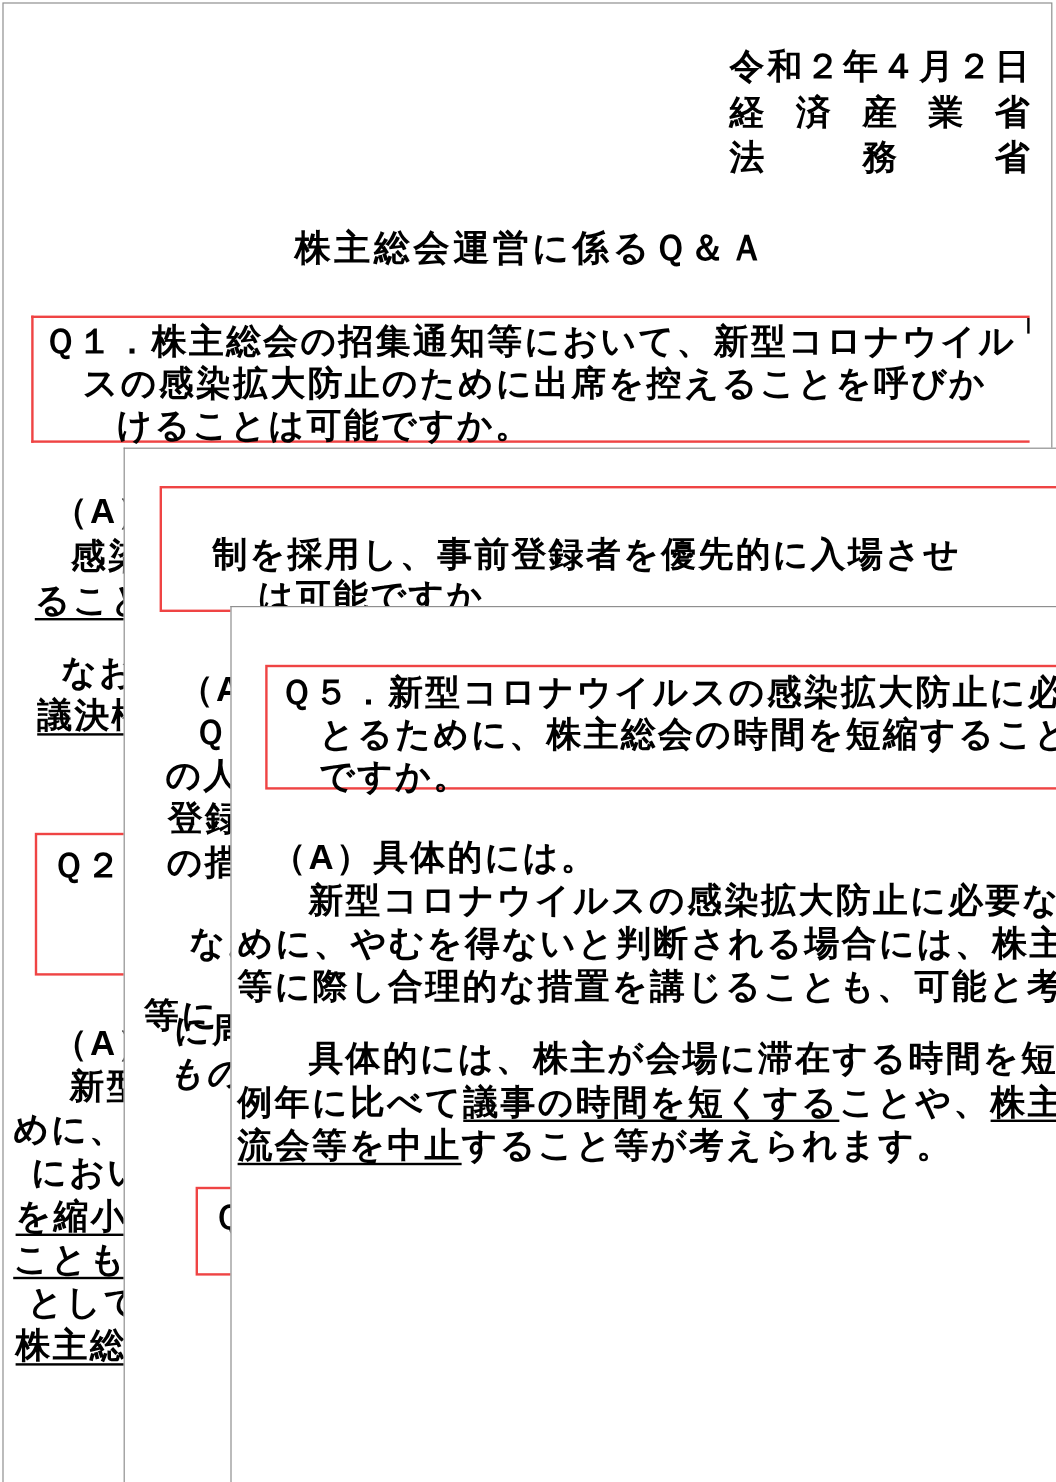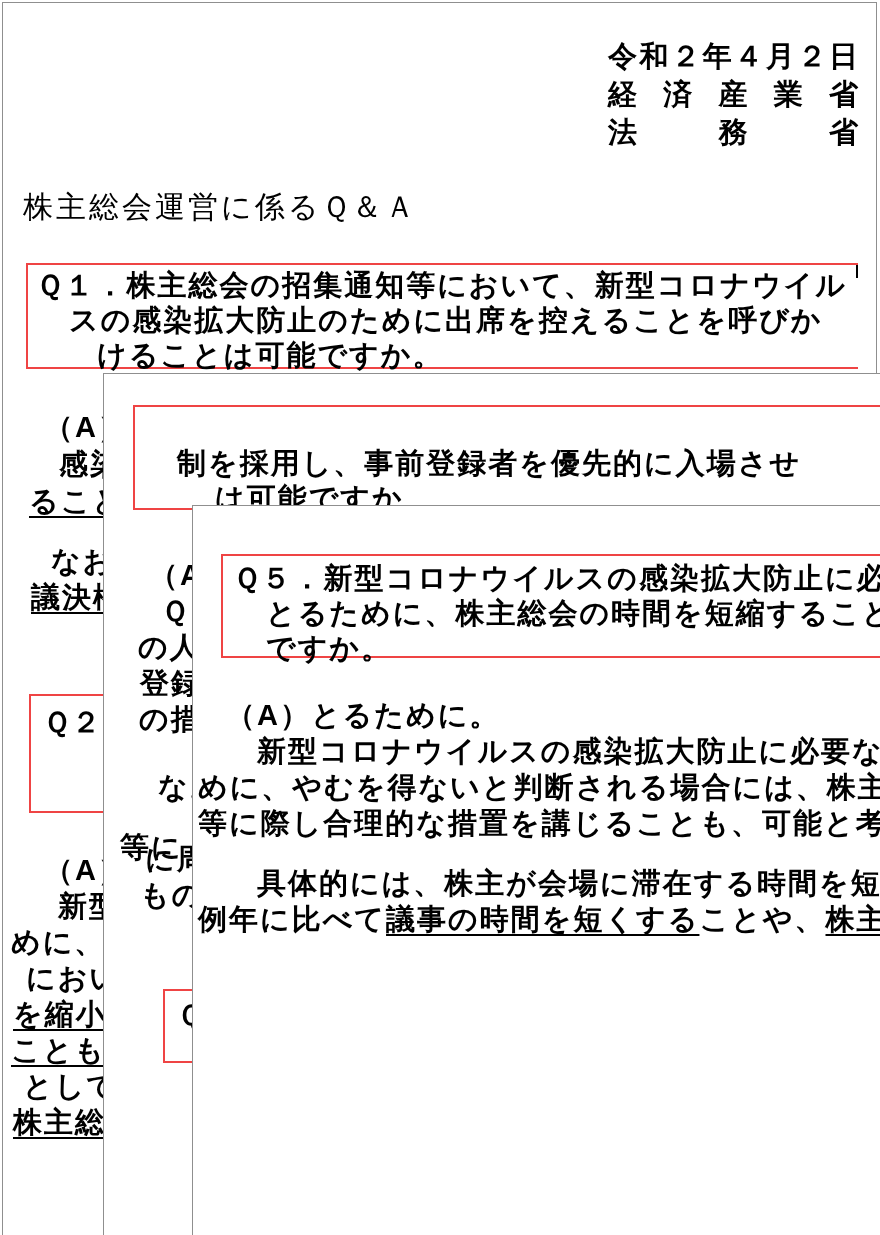--- a/index.html
+++ b/index.html
@@ -45,21 +45,22 @@
     top:0;right:0;width:2px;height:13px;background:#000;
   }
   .jline{
     position:absolute;
     width:250px;
     font-size:29px;font-weight:600;line-height:1.1;
   }
   .title{
     position:absolute;
     left:20px;width:840px;
-    font-size:30px;letter-spacing:3px;font-weight:400;
+    text-align:center;
+    font-size:30px;letter-spacing:3px;font-weight:700;
   }
 </style>
 </head>
 <body>
 
 <div class="sheet" id="page1">
 
   <div class="jline" style="left: 605px; top: 38px; display: flex; justify-content: space-between;">
       <span>令</span>
       <span>和</span>
@@ -120,34 +121,35 @@
   </div>
 
   <div class="txt" style="left:45px;top:185px;">（A）</div>
   <div class="txt" style="left:57px;top:221px;">Ｑ２</div>
   <div class="txt" style="left:34px;top:257px;">の人数</div>
   <div class="txt" style="left:36px;top:293px;">登録者</div>
   <div class="txt" style="left:35px;top:329px;">の措置</div>
   <div class="txt" style="left:54px;top:397px;">なお</div>
   <div class="txt" style="left:16px;top:433px;margin-top:24px;">等に</div>
   <div class="txt" style="left:41px;top:469px;">に周知</div>
-  <div class="txt" style="left:36px;top:505px;">もの</div>
+  <div class="txt" style="left:36px;top:505px;font-style:italic;">もの</div>
 
   <div class="qbox" style="left:29px;top:615px;width:95px;height:74px;margin-left:30px;">
     <div class="txt" style="left:12px;top:8px;">Ｑ４</div>
   </div>
 </div>
 
 <div class="sheet" id="page3">
 
   <div class="qbox" style="left:28px;top:48px;width:700px;height:104px;">
     <div class="txt" style="left:10px;top:6px;">Ｑ５．新型コロナウイルスの感染拡大防止に必要</div>
     <div class="txt" style="left:43px;top:41px;">とるために、株主総会の時間を短縮すること</div>
     <div class="txt" style="left:43px;top:76px;">ですか。</div>
   </div>
 
-  <div class="txt" style="left:33px;top:193px;">（A）とるために。</div>
+  <div class="txt" style="left:33px;top:193px;">（A）具体的には。</div>
   <div class="txt" style="left:33px;top:229px;">　新型コロナウイルスの感染拡大防止に必要な対</div>
   <div class="txt" style="left:5px;top:265px;">めに、やむを得ないと判断される場合には、株主</div>
   <div class="txt" style="left:5px;top:301px;">等に際し合理的な措置を講じることも、可能と考</div>
   <div class="txt" style="left:33px;top:361px;">　具体的には、株主が会場に滞在する時間を短縮</div>
   <div class="txt" style="left:5px;top:397px;"><span>例年に比べて</span><span class="useg">議事の時間を短くする</span><span>ことや、</span><span class="useg">株主</span></div>
+  <div class="txt" style="left:5px;top:433px;"><span class="useg">流会等を中止</span><span>すること等が考えられます。</span></div>
 </div>
 
 </body></html>

